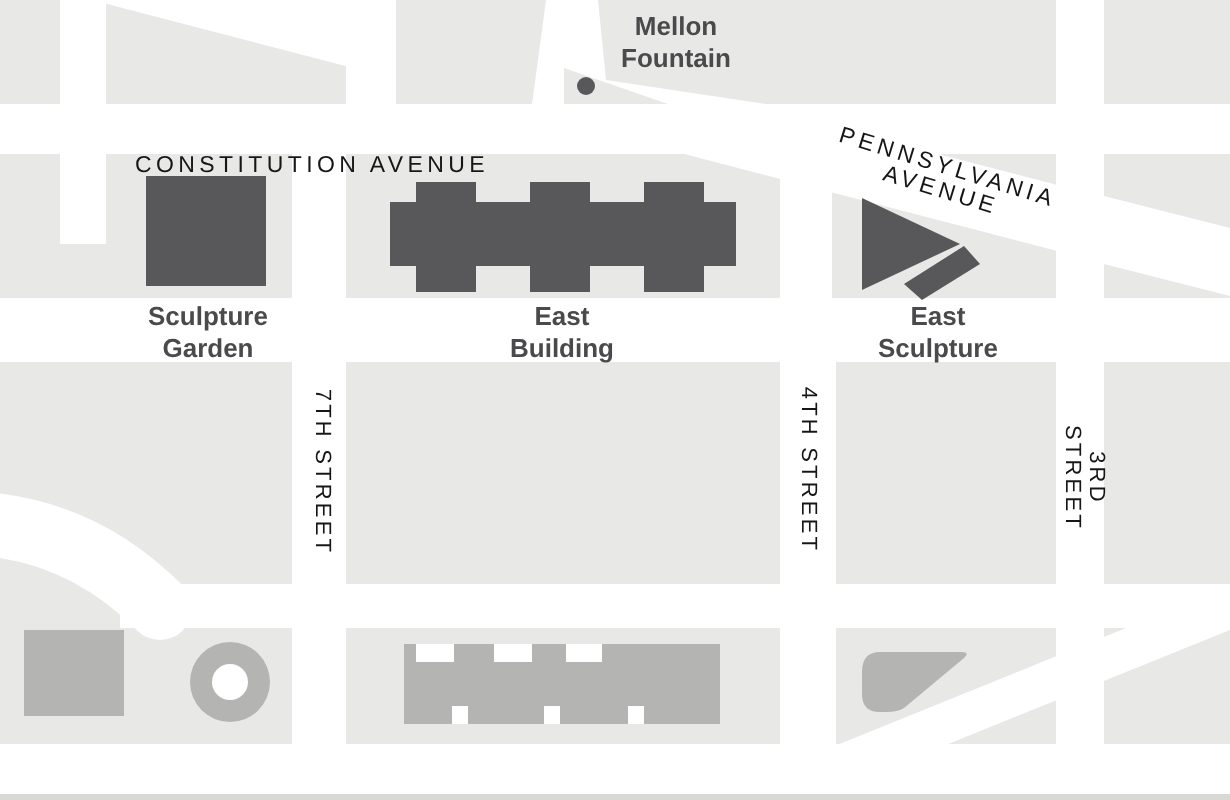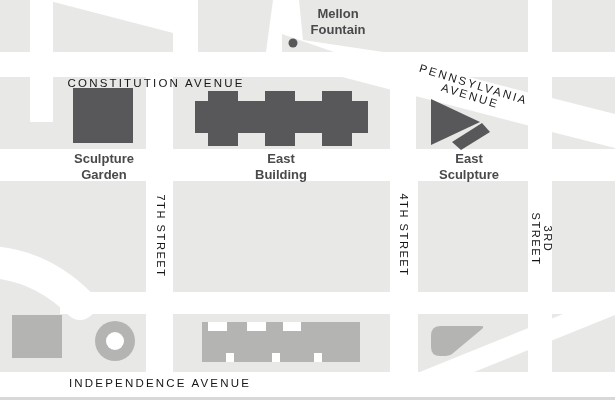--- a/index.html
+++ b/index.html
@@ -119,21 +119,20 @@
         <rect x="314" y="353" width="8" height="9" fill="#ffffff"></rect>
       </g>
       <path d="M440,326 L481,326 Q485,326 482,329 L452,354 Q449,356 443,356 L440,356 Q431,356 431,347 L431,336 Q431,326 440,326 Z"></path>
     </g>
 
     <rect x="0" y="397" width="615" height="3" fill="#d8d8d6"></rect>
   </svg>
 
   <div class="lbl street-lbl" style="left:156px;top:67px;margin-top:16px;">CONSTITUTION AVENUE</div>
   <div class="lbl street-lbl penn" style="left:472px;top:90px;">PENNSYLVANIA AVENUE</div>
-  <div class="lbl street-lbl" style="left:160px;top:383px;">INDEPENDENCE AVENUE</div>
   <div class="lbl street-lbl-v rot90" style="left:161px;top:236px;">7TH STREET</div>
   <div class="lbl street-lbl-v rot90" style="left:404px;top:235px;">4TH STREET</div>
   <div class="lbl street-lbl-v rot90" style="left:542px;top:239px;">3RD STREET</div>
 
   <div class="lbl place-lbl" style="left:338px;top:21px;">Mellon
 Fountain</div>
   <div class="lbl place-lbl" style="left:104px;top:166px;">Sculpture
 Garden</div>
   <div class="lbl place-lbl" style="left:281px;top:166px;">East
 Building</div>

